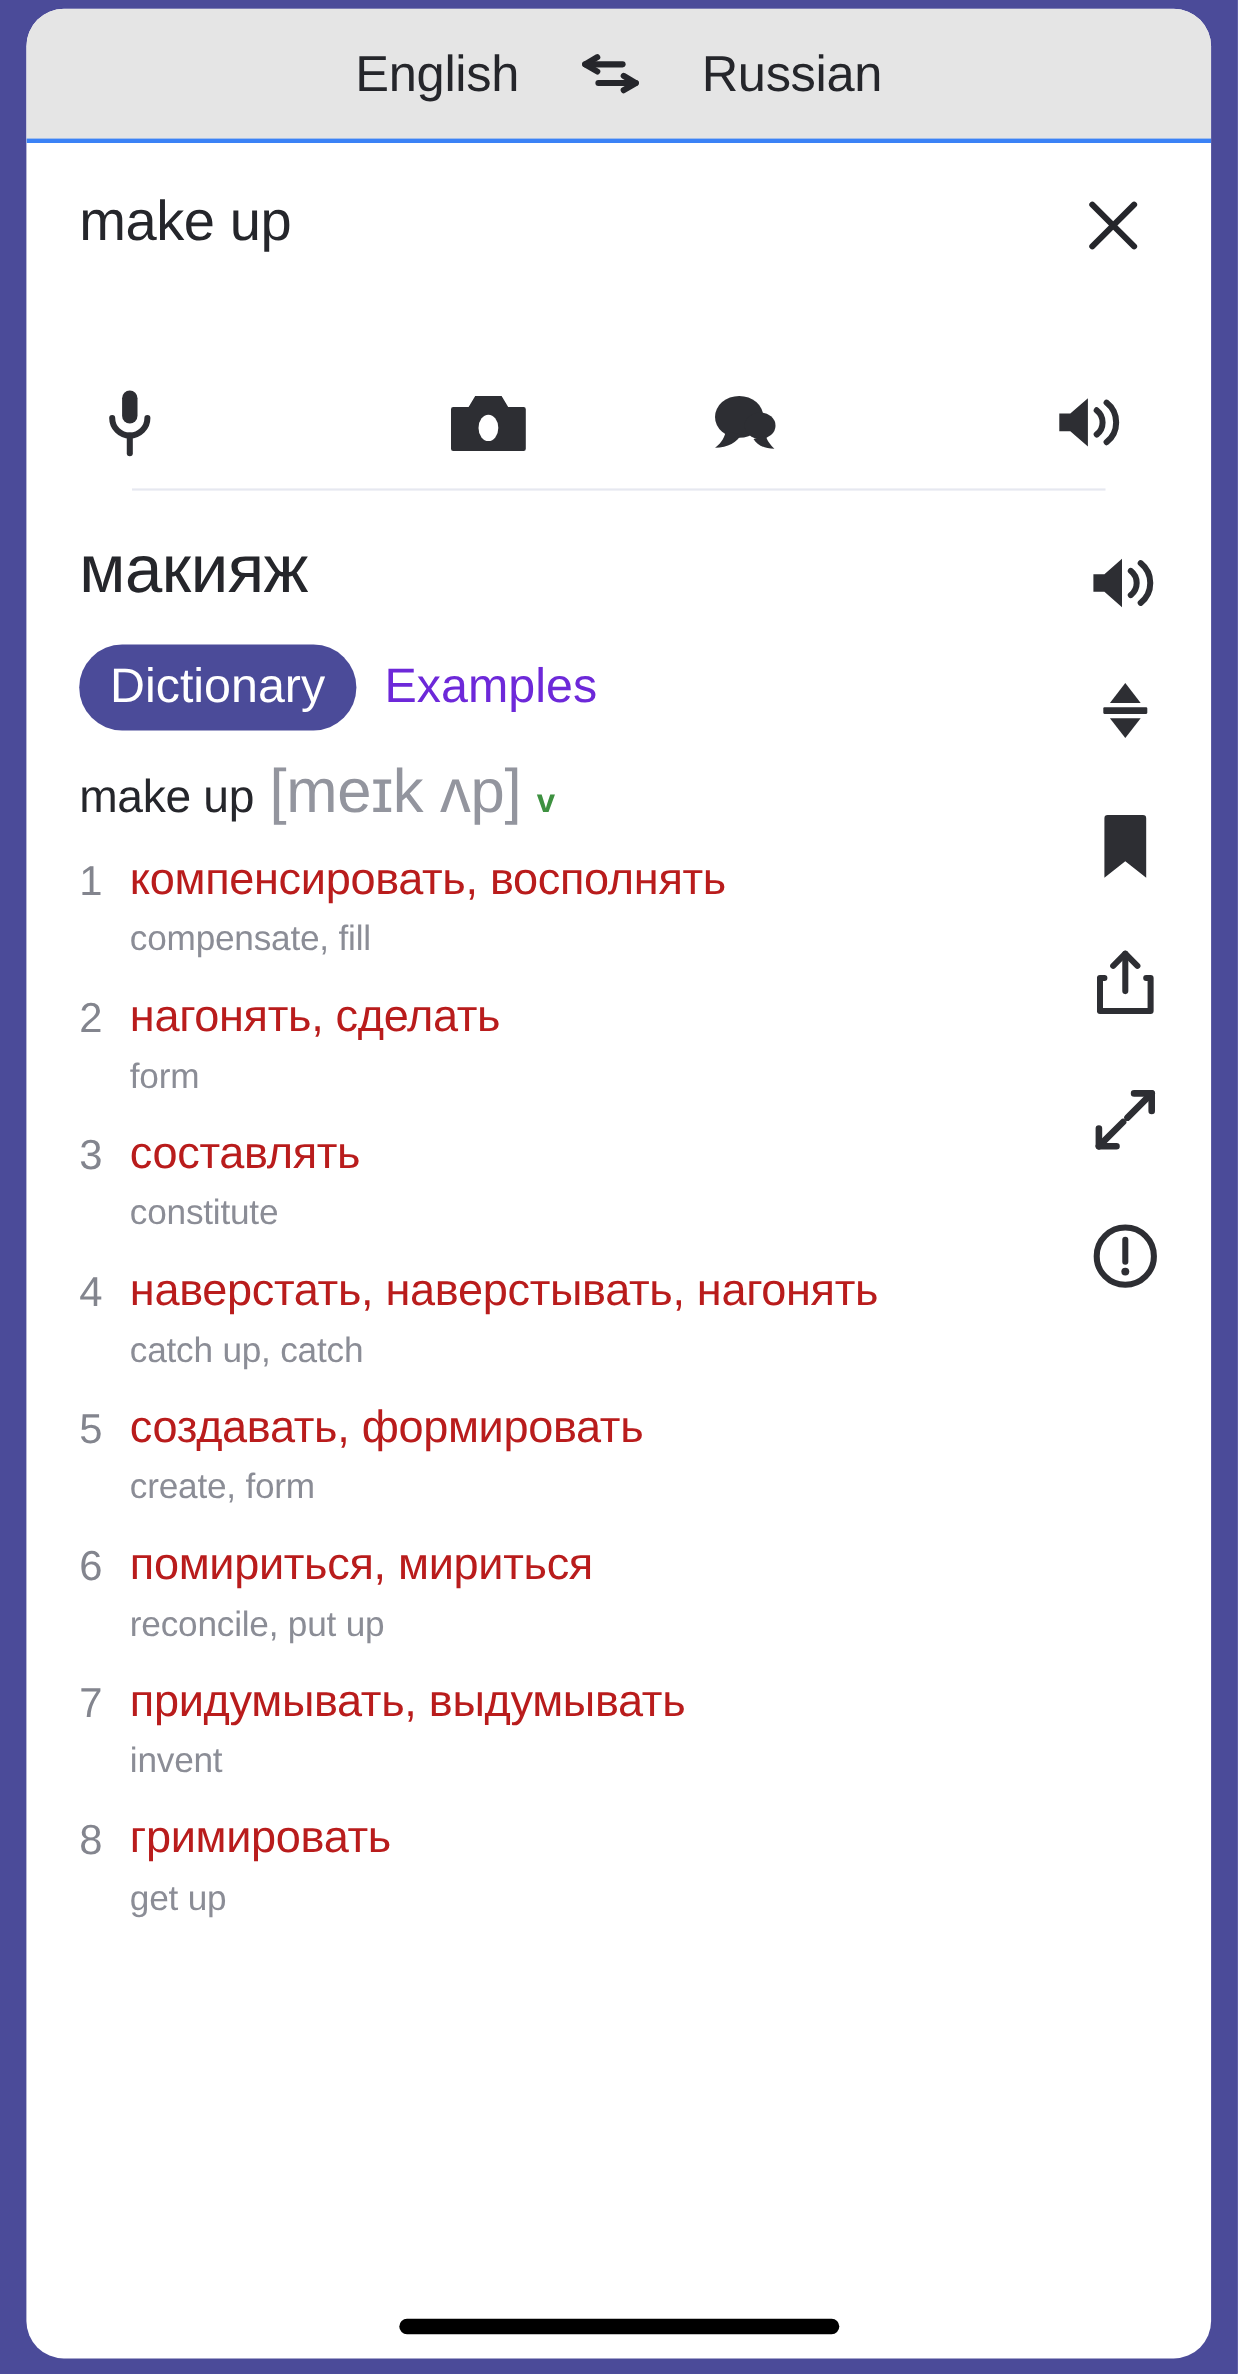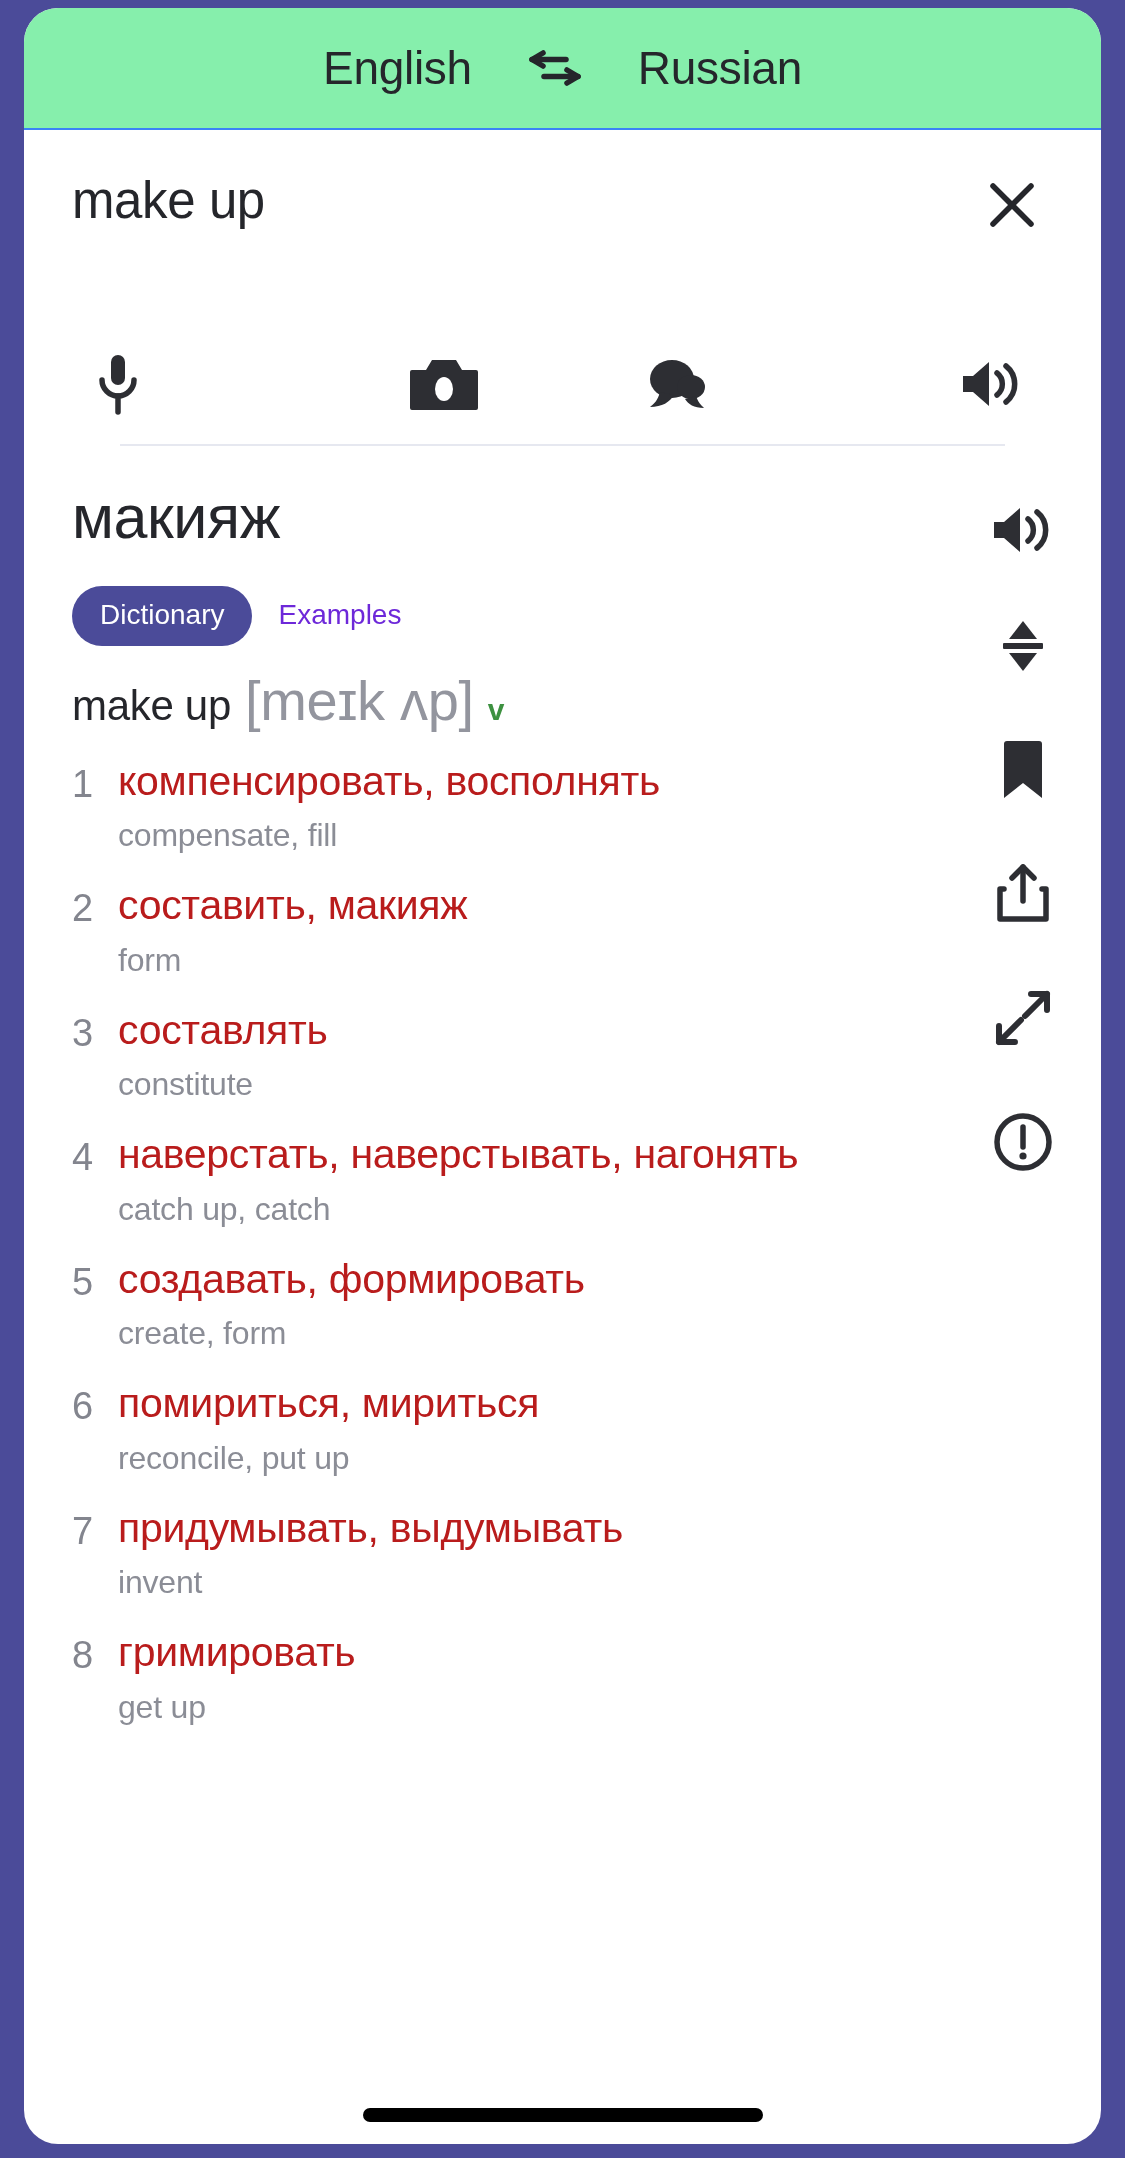--- a/index.html
+++ b/index.html
@@ -34,22 +34,22 @@
   }
 
   
   #lang-header {
     height: 122px;
     flex: 0 0 122px;
     display: flex;
     align-items: center;
     justify-content: center;
     gap: 44px;
-    border-bottom: 2px solid #3b82f6;
-    background: #86efac;
+    border-bottom: 4px solid #3b82f6;
+    background: #e5e5e5;
   }
   .lang-name {
     font-size: 46px;
     color: #25262b;
     letter-spacing: -0.3px;
     white-space: nowrap;
   }
   #swap-langs-button {
     width: 78px; height: 60px;
     display: flex; align-items: center; justify-content: center;
@@ -128,21 +128,21 @@
   }
 
   
   #tabs-row {
     display: flex;
     align-items: center;
     gap: 10px;
     padding: 34px 48px 0 48px;
   }
   .tab {
-    font-size: 28px;
+    font-size: 44px;
     cursor: pointer;
     white-space: nowrap;
   }
   .tab.active {
     background: #4b4b99;
     color: #ffffff;
     border-radius: 40px;
     padding: 13px 28px 15px 28px;
   }
   .tab.inactive {
@@ -343,21 +343,21 @@
           <div class="sense-num">1</div>
           <div class="sense-body">
             <div class="sense-ru">компенсировать, восполнять</div>
             <div class="sense-en">compensate, fill</div>
           </div>
         </div>
 
         <div class="sense">
           <div class="sense-num">2</div>
           <div class="sense-body">
-            <div class="sense-ru">составить, макияж</div>
+            <div class="sense-ru">нагонять, сделать</div>
             <div class="sense-en">form</div>
           </div>
         </div>
 
         <div class="sense">
           <div class="sense-num">3</div>
           <div class="sense-body">
             <div class="sense-ru">составлять</div>
             <div class="sense-en">constitute</div>
           </div>

